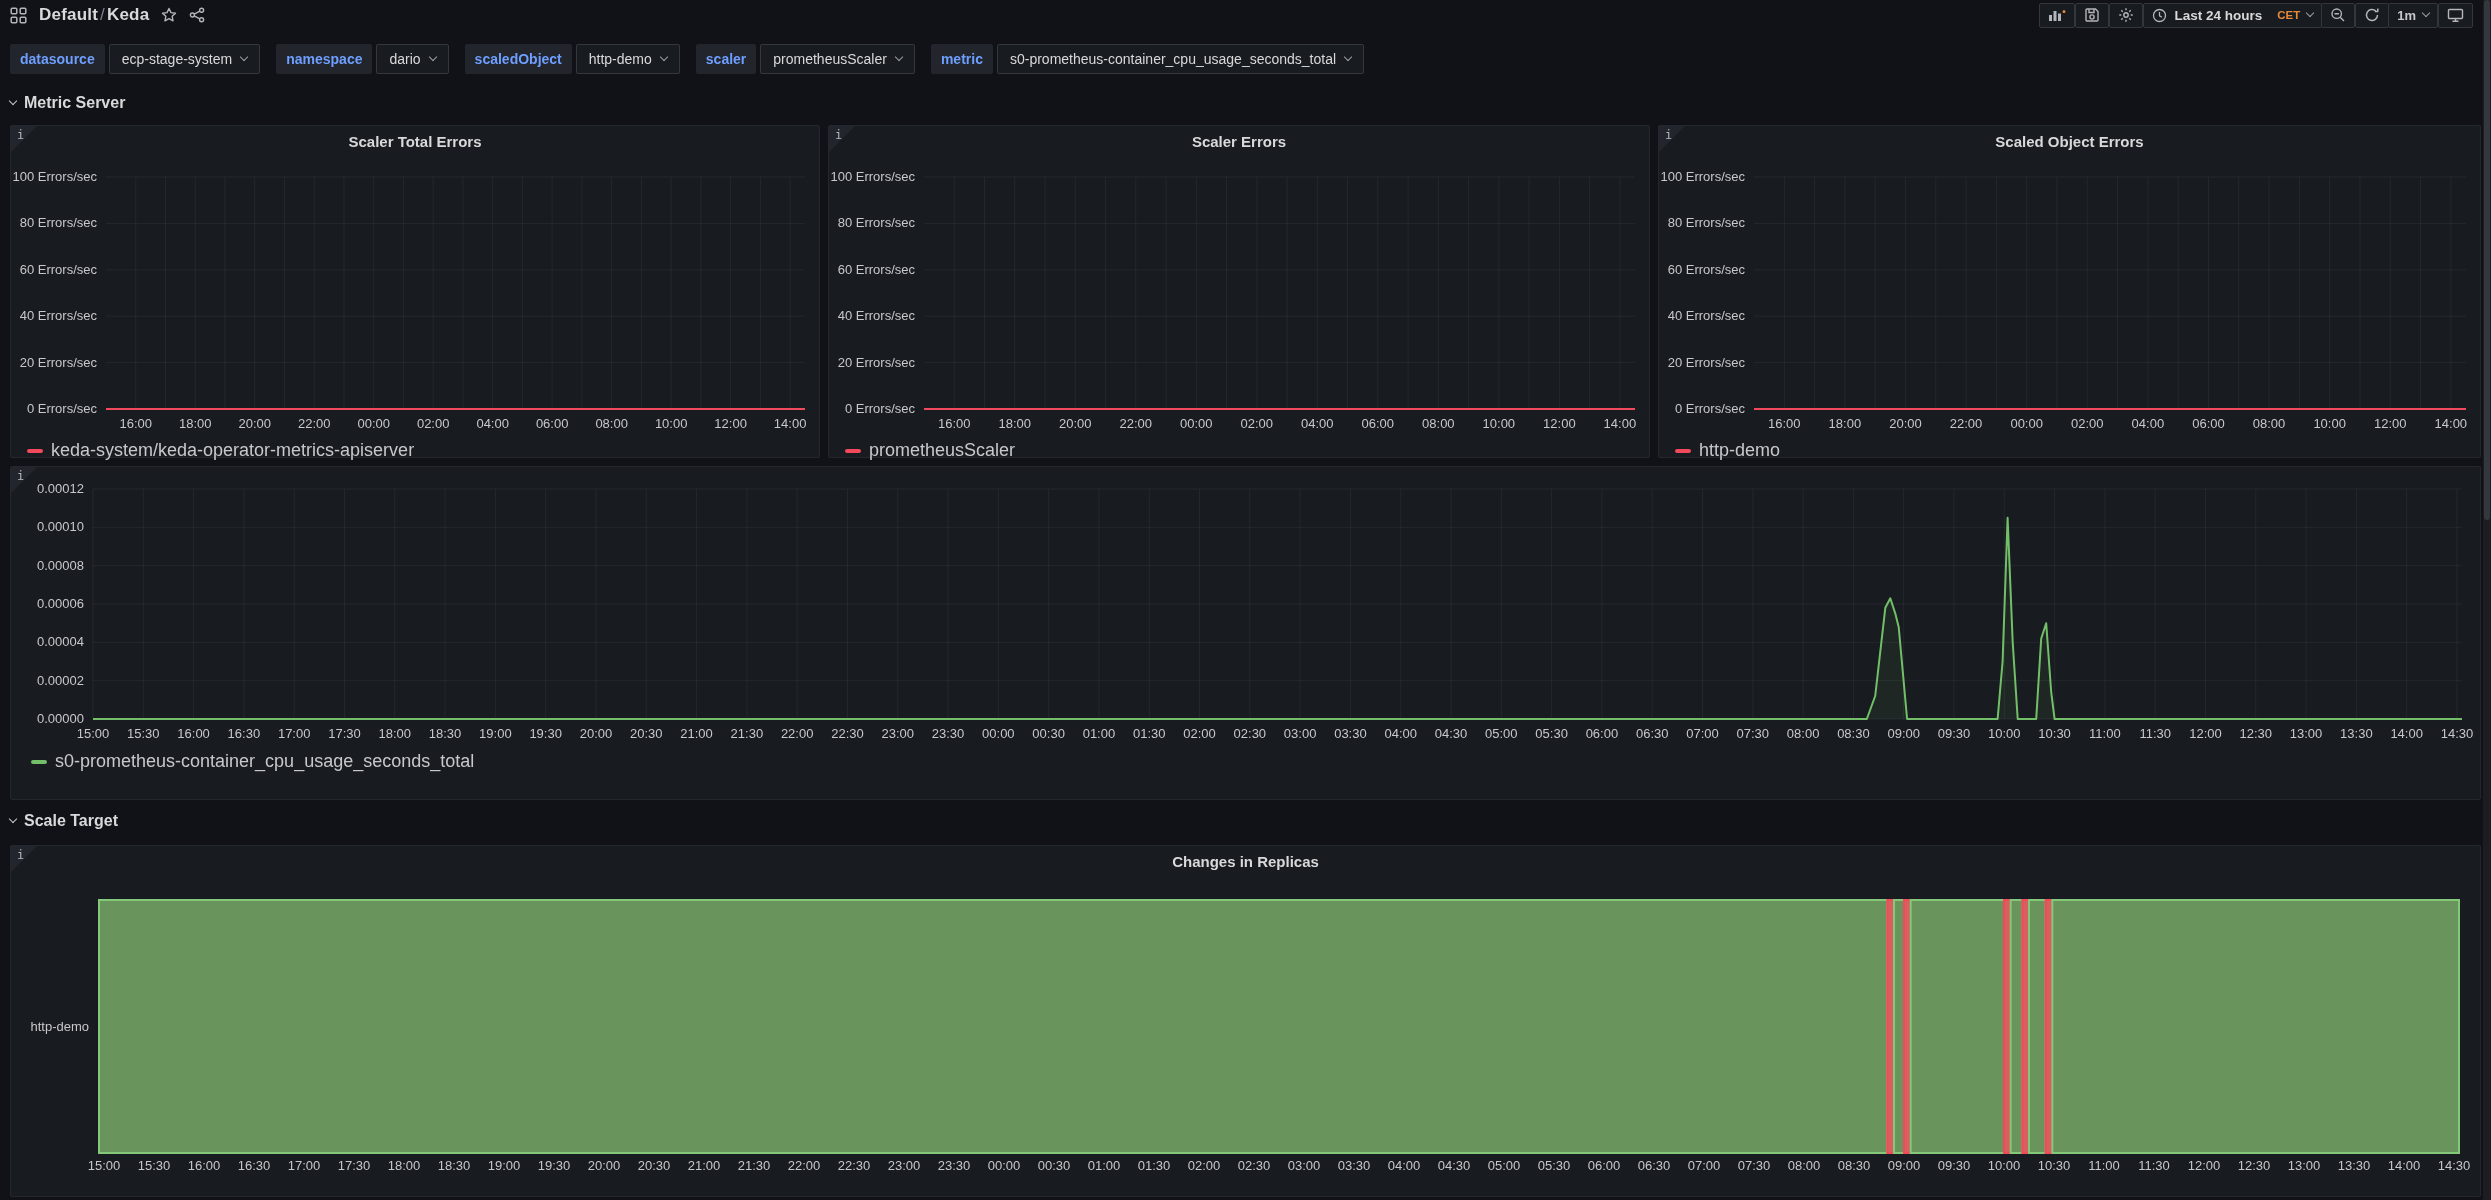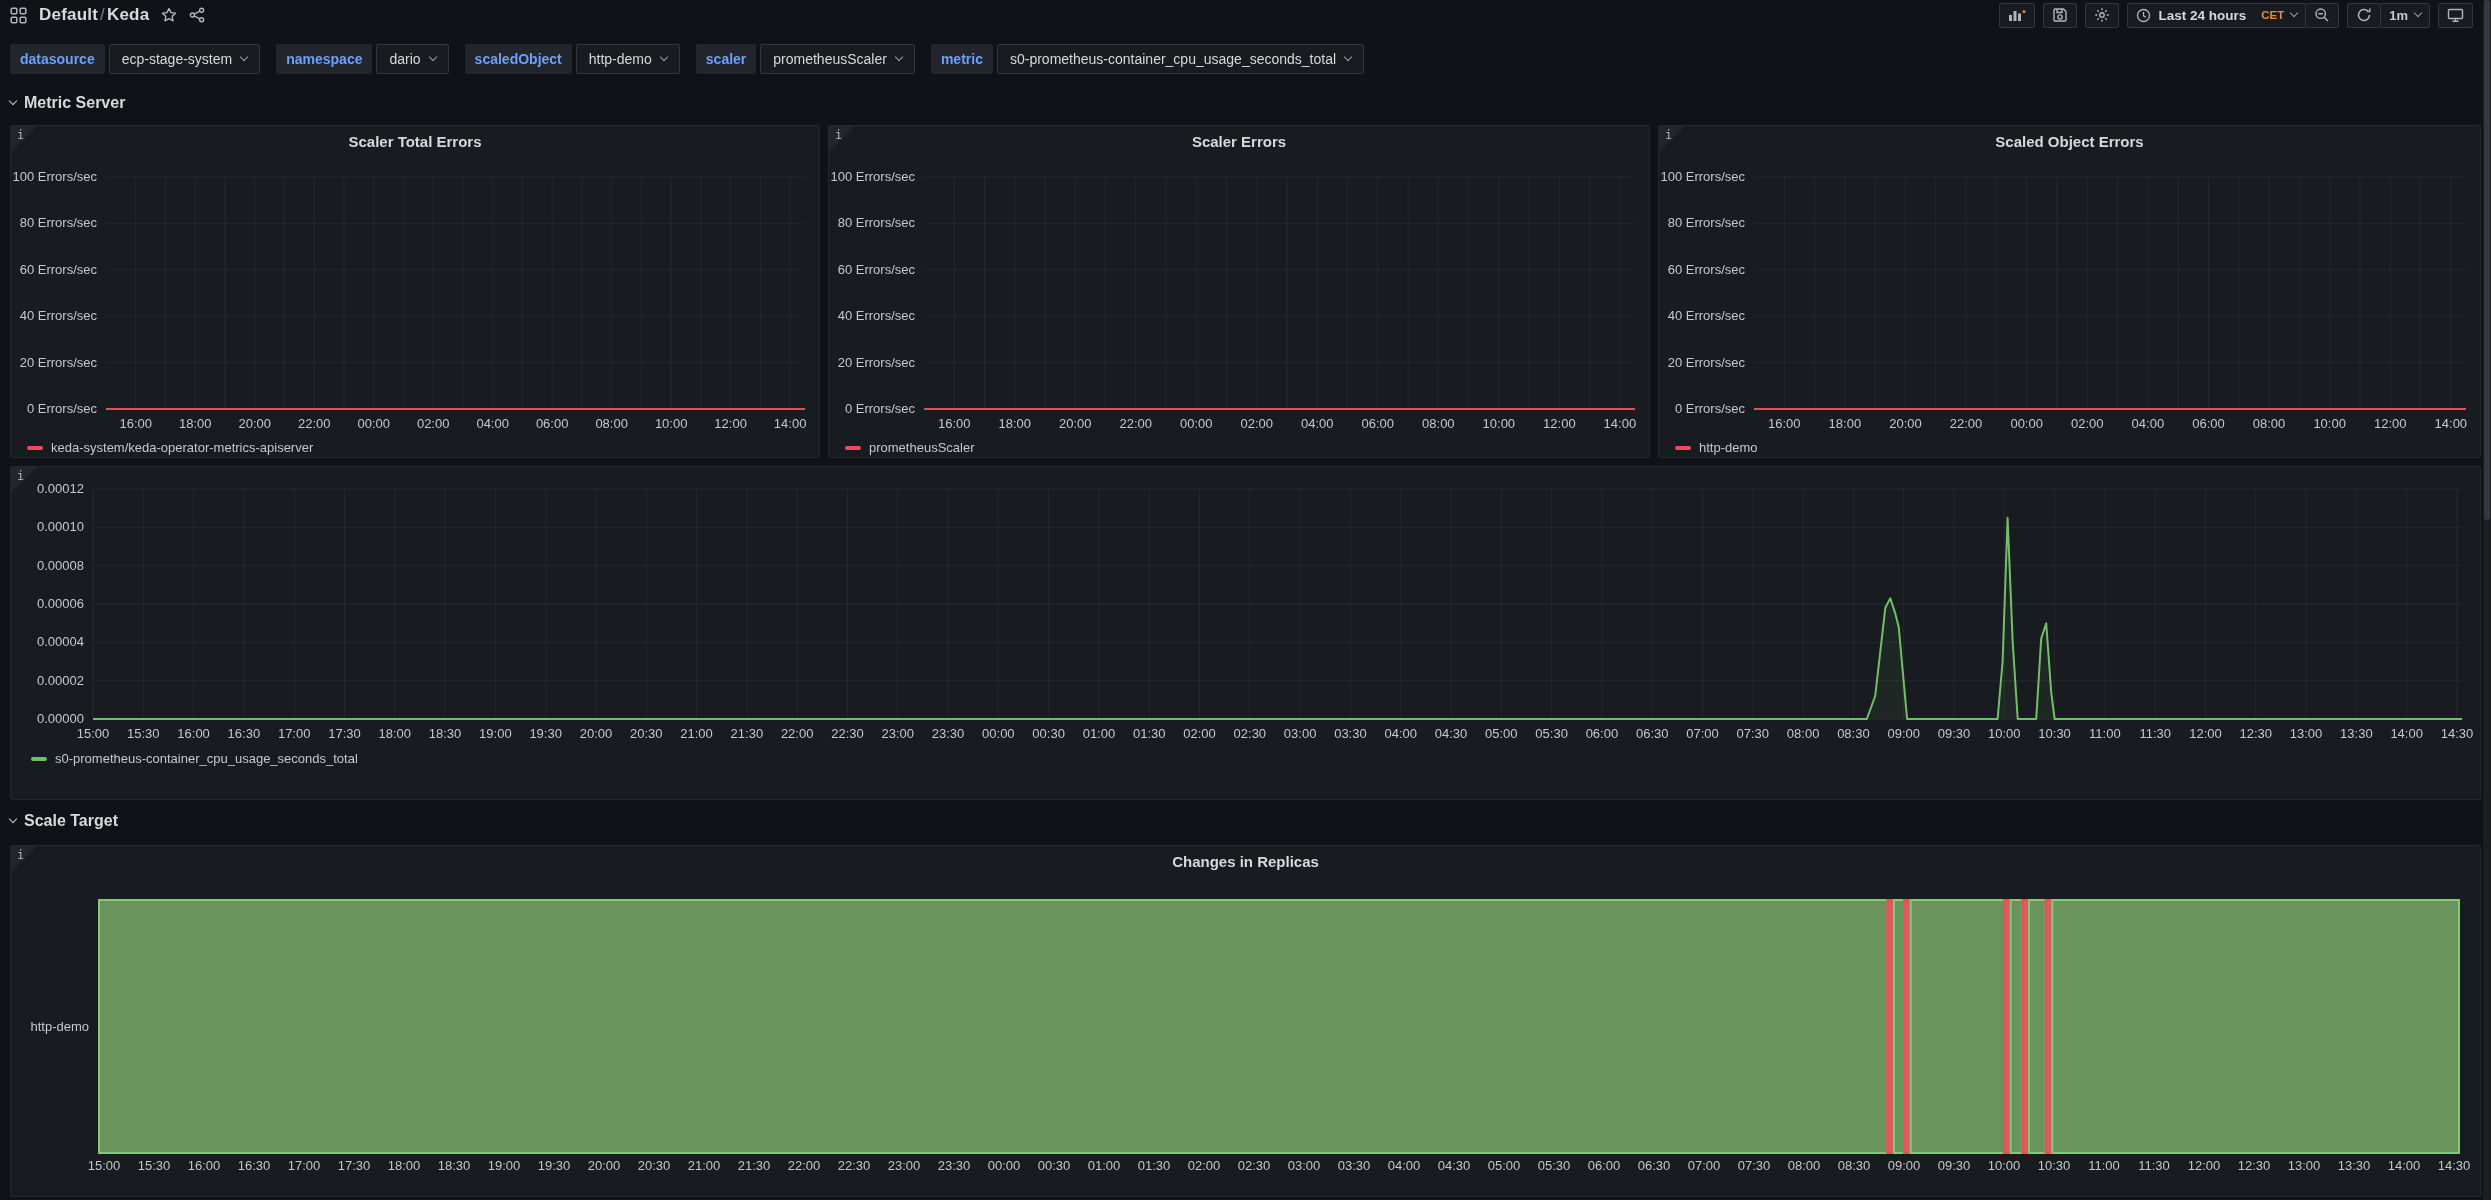--- a/index.html
+++ b/index.html
@@ -8,21 +8,21 @@
   .page { position:relative; width:2491px; height:1200px; }
 
   
   .nav { position:absolute; top:0; left:0; width:2483px; height:30px;
          display:flex; align-items:center; padding:8px 10px; background:#111217; }
   .nav-left { display:flex; align-items:center; gap:12px; }
   .nav-title { font-size:17px; font-weight:600; color:#d8d9da; letter-spacing:.2px; }
   .nav-title .slash { color:#7b7f87; font-weight:400; padding:0 2px; }
   .icon { display:inline-flex; align-items:center; justify-content:center; color:#b2b5bb; }
   .icon svg { display:block; }
-  .nav-right { margin-left:auto; display:flex; align-items:center; gap:8px; }
+  .nav-right { margin-left:auto; display:flex; align-items:center; }
   .navbtn { display:flex; align-items:center; gap:7px; height:25px; padding:0 8px;
             background:#181b1f; border:1px solid #33363c; border-radius:2px;
             color:#c7c8cc; font-size:13px; cursor:pointer; }
   .btn-group { display:flex; }
   .btn-group .navbtn + .navbtn { margin-left:-1px; }
   .time-text { font-weight:600; font-size:13.5px; color:#d8d9da; }
   .tz { font-size:11.5px; font-weight:700; color:#e58a3a; margin-left:8px; }
   .chev { width:6px; height:6px; border-right:1.5px solid #9aa0a6; border-bottom:1.5px solid #9aa0a6;
           transform:rotate(45deg); display:inline-block; margin-top:-4px; }
 
@@ -48,21 +48,21 @@
   .panel-title { font-size:15px; font-weight:700; color:#d8d9da; }
   .panel-header .chev { border-color:#9aa0a6; margin-top:-2px; }
   .info-corner { position:absolute; top:0; left:0; width:0; height:0;
                  border-top:26px solid #22252b; border-right:26px solid transparent; cursor:pointer; }
   .info-i { position:absolute; top:2px; left:6px; font-size:12px; color:#b4b7bd;
             font-family:"DejaVu Sans Mono", monospace; cursor:pointer; }
   .panel-chart { position:relative; width:100%; }
   .panel-chart svg { position:absolute; top:0; left:0; }
   .panel-chart text { font-family:"Liberation Sans", sans-serif; fill:#c7c8cc; font-size:13px; }
   .panel-legend { position:absolute; display:flex; align-items:center; gap:8px;
-                  font-size:13px; color:#c7c8cc; cursor:pointer; }
+                  font-size:18px; color:#c7c8cc; cursor:pointer; }
   .legend-swatch { width:16px; height:4px; border-radius:2px; display:inline-block; }
 
   
   .scrollbar { position:absolute; right:0; top:0; width:8px; height:1200px; background:#1b1d21; }
   .scroll-thumb { position:absolute; top:0; left:1px; width:6px; height:520px;
                   background:#34373d; border-radius:3px; }
 </style>
 </head>
 <body>
 

